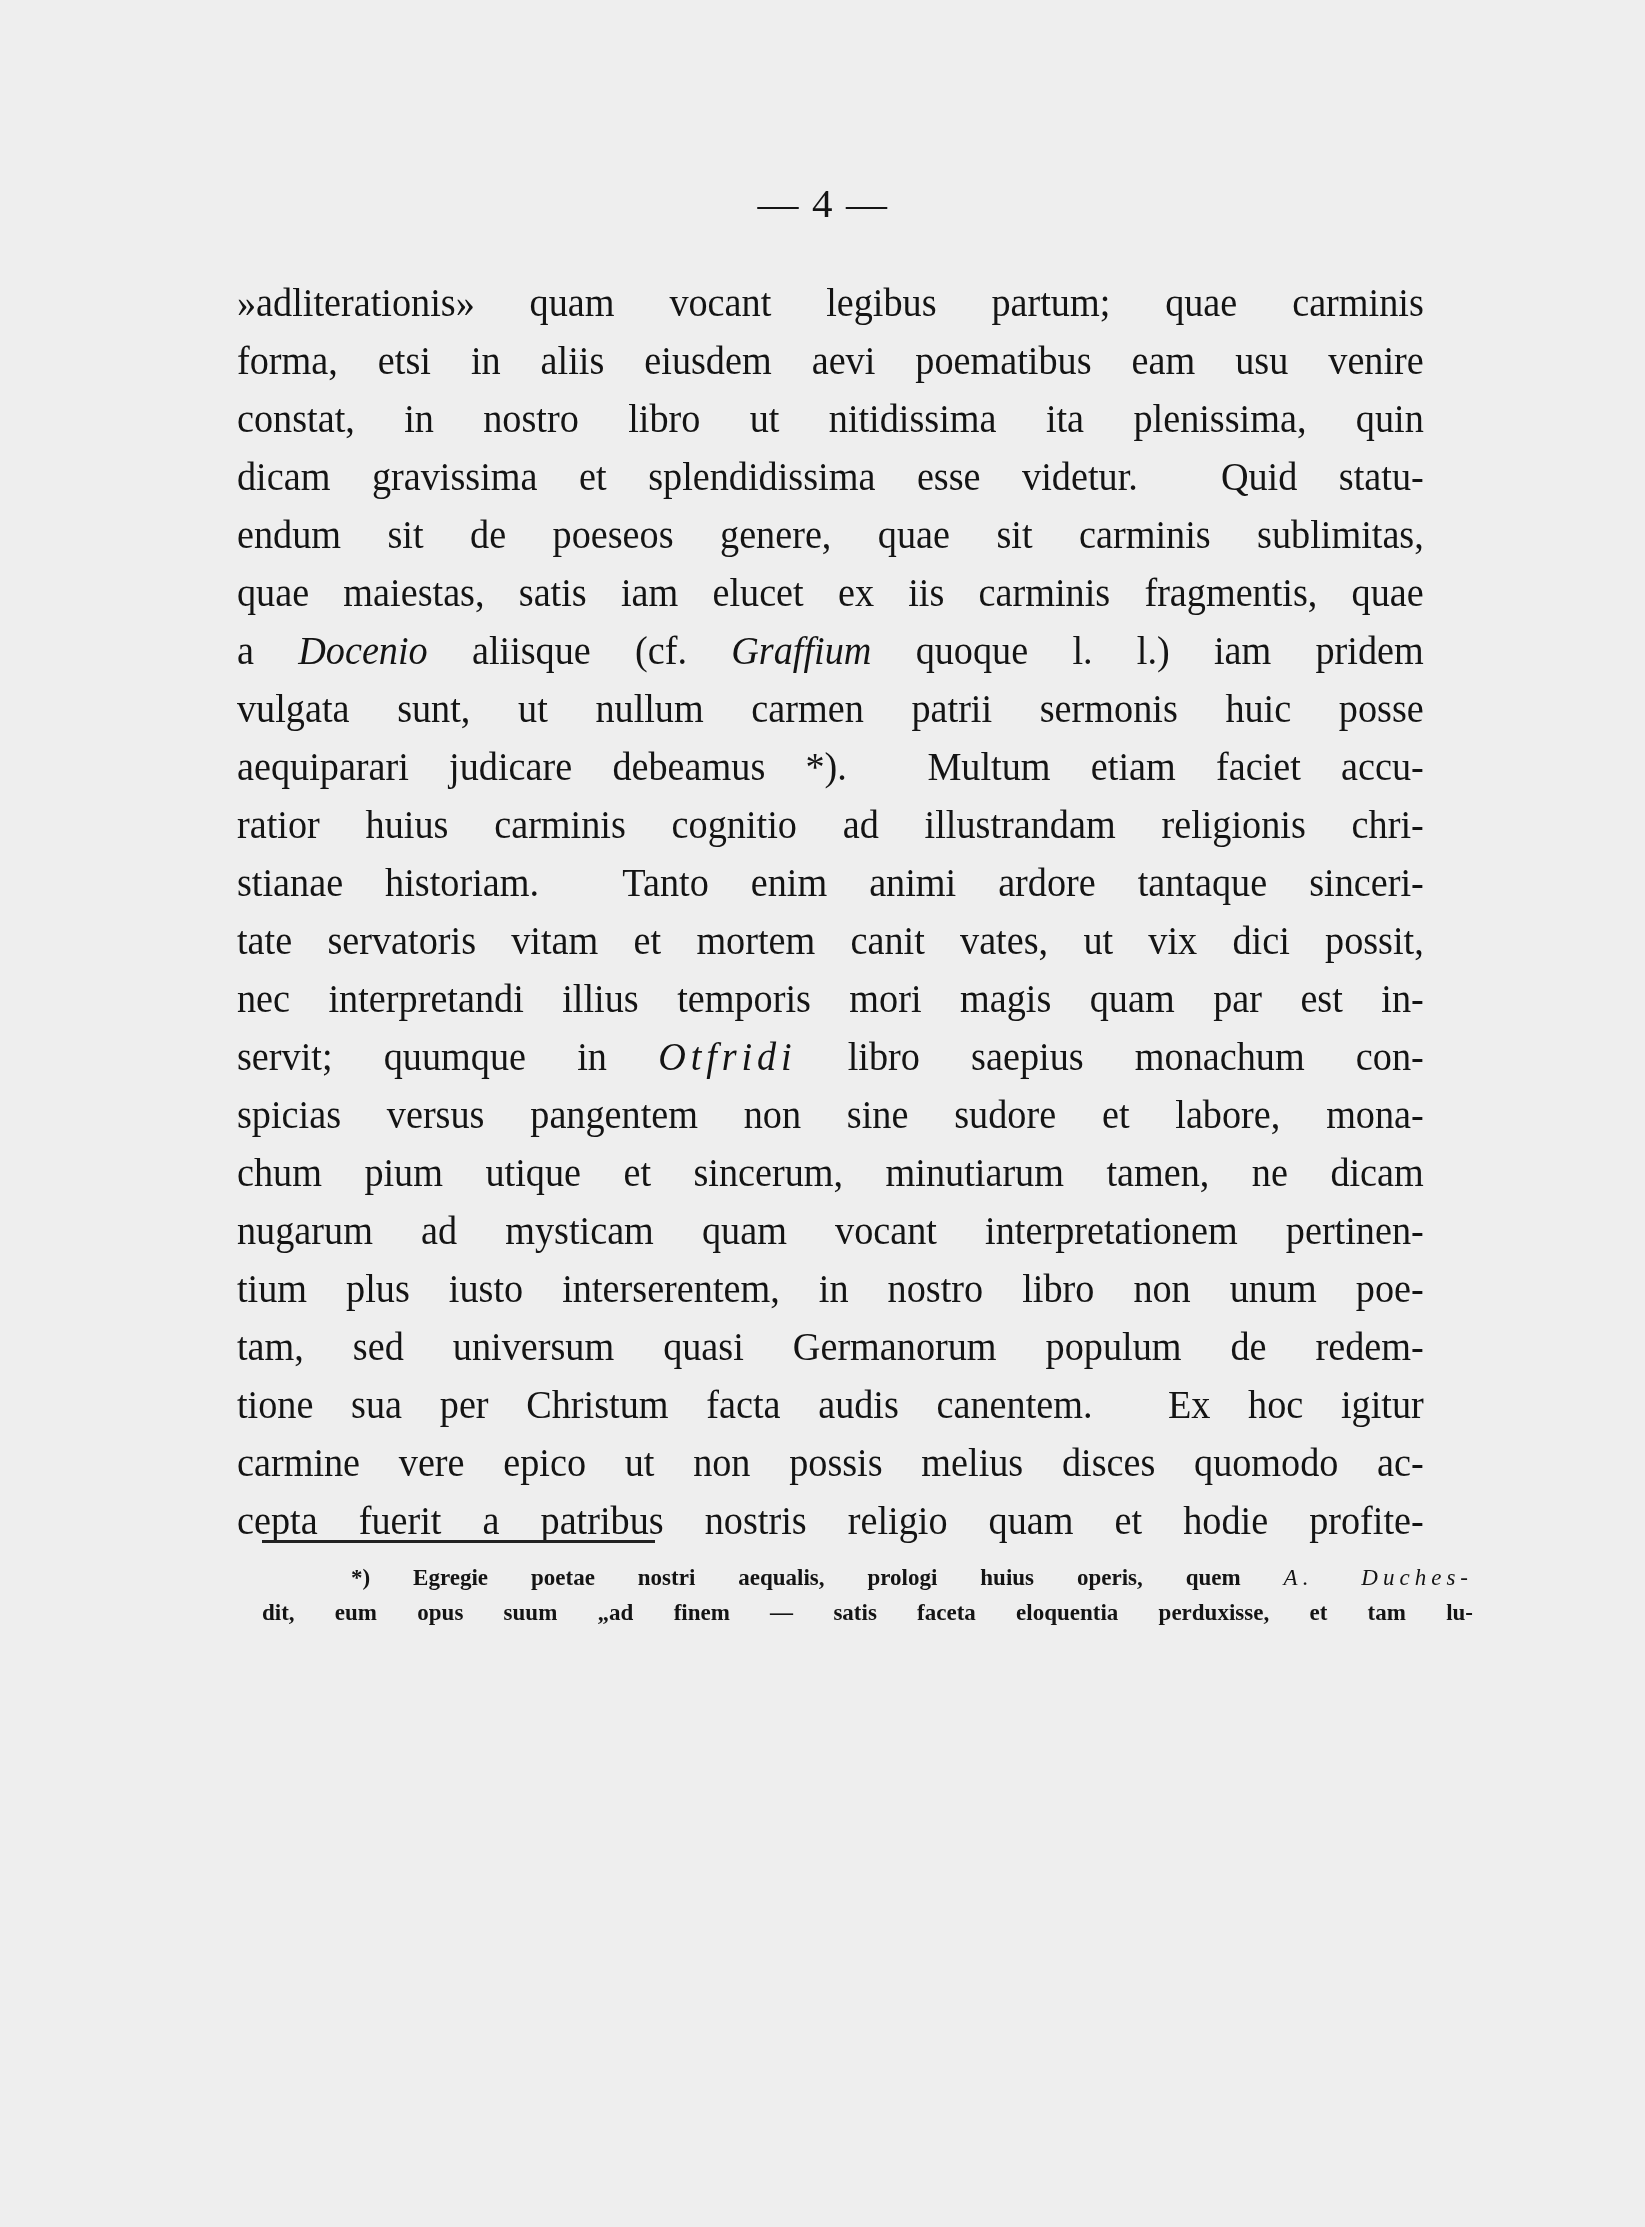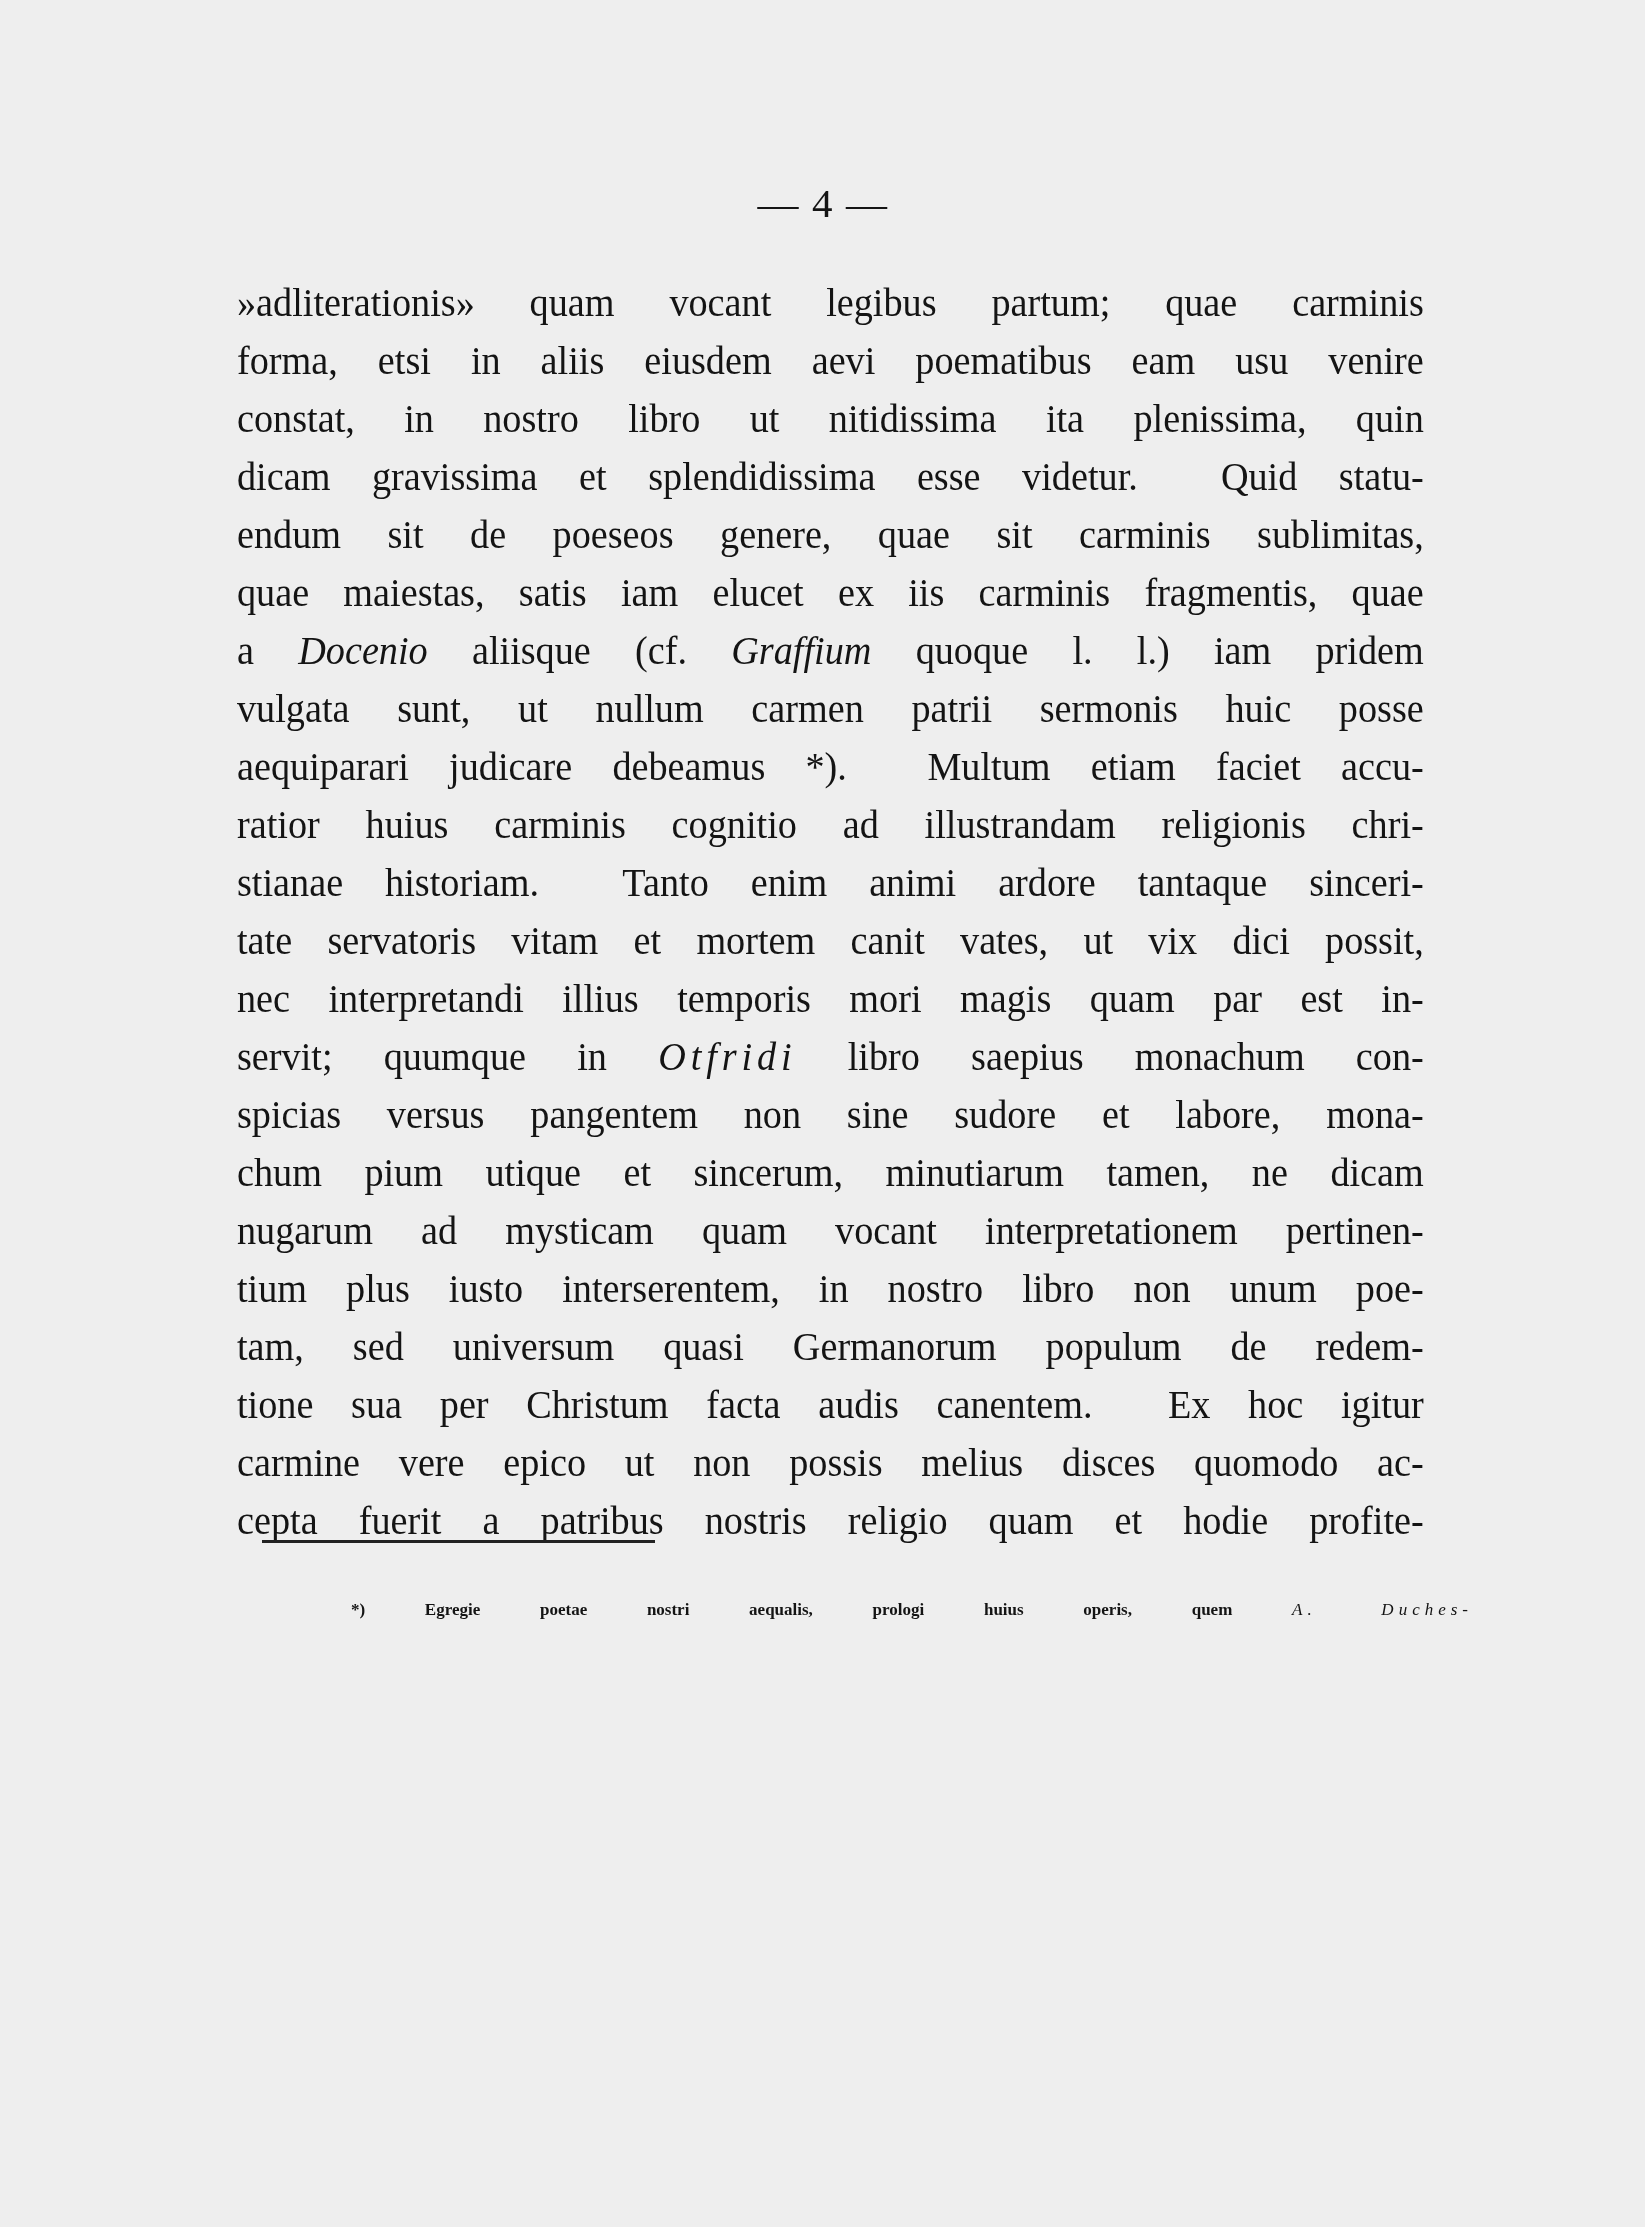--- a/index.html
+++ b/index.html
@@ -55,27 +55,26 @@
     }
     .footnotes {
       position: absolute;
       left: 262px;
       top: 1560px;
       width: 1211px;
     }
     .fn-line {
       display: block;
       height: 35px;
-      font-size: 17px;
+      font-size: 23px;
       line-height: 35px;
       font-weight: bold;
       text-align: justify;
       text-align-last: justify;
       white-space: nowrap;
-      margin-top: 32px;
     }
     .fn-line.first { padding-left: 89px; }
     .fn-line.last { text-align-last: left; }
     .fn-line .italic { font-weight: normal; }
   </style>
 </head>
 <body>
 
 <div class="page-number">— 4 —</div>
 
@@ -101,14 +100,15 @@
     <span class="line"><span class="seg">tam, sed universum quasi Germanorum populum de redem-</span></span>
     <span class="line"><span class="seg">tione sua per Christum facta audis canentem.  Ex hoc igitur</span></span>
     <span class="line"><span class="seg">carmine vere epico ut non possis melius disces quomodo ac-</span></span>
     <span class="line"><span class="seg">cepta fuerit a patribus nostris religio quam et hodie profite-</span></span>
   </div>
 
 <div class="footnote-rule"></div>
 
 <div class="footnotes" id="footnotes">
     <span class="fn-line first"><span class="seg">*) Egregie poetae nostri aequalis, prologi huius operis, quem </span><span class="seg italic spaced">A. Duches-</span></span>
+    <span class="fn-line"><span class="seg">dit, eum opus suum „ad finem — satis faceta eloquentia perduxisse, et tam lu-</span></span>
   </div>
 
 
 </body></html>

